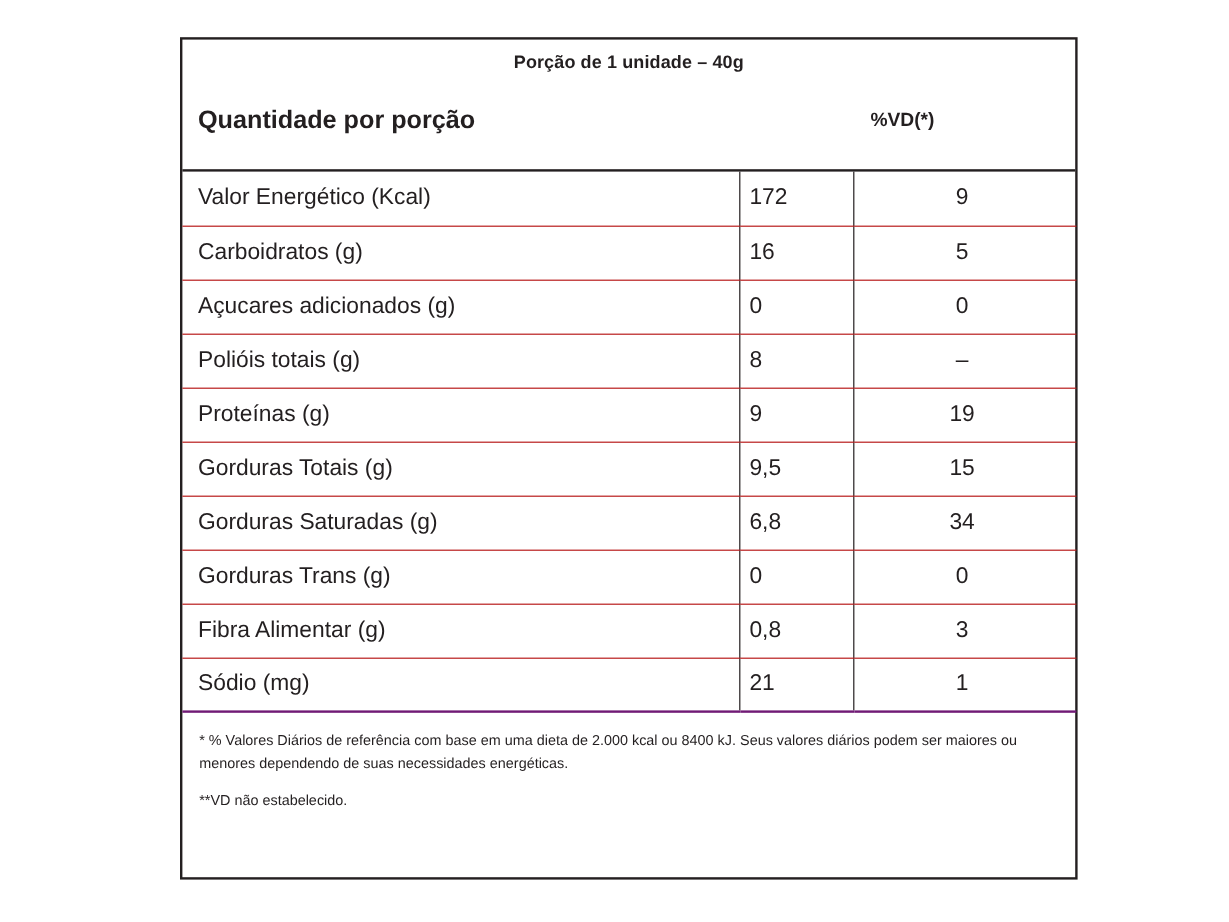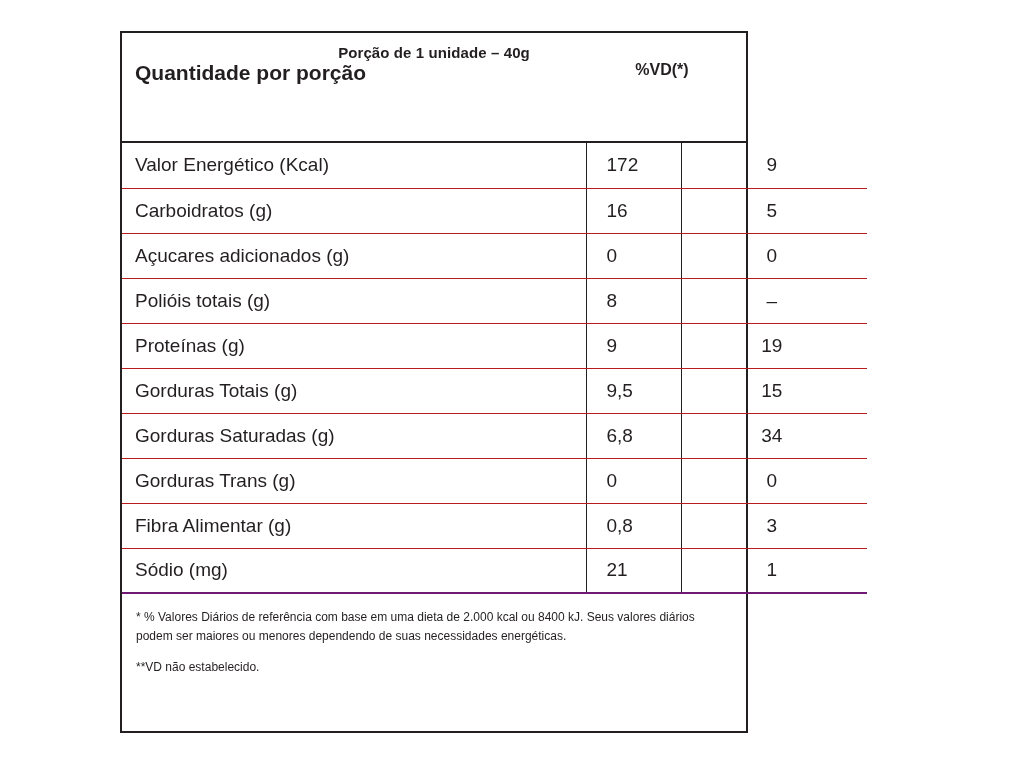--- a/index.html
+++ b/index.html
@@ -16,41 +16,41 @@
   #page {
     position: relative;
     width: 1024px;
     height: 768px;
     background: #ffffff;
     box-sizing: border-box;
   }
 
   .panel {
     position: absolute;
-    left: 120px;
+    left: 150px;
     top: 31px;
-    width: 628px;
+    width: 748px;
     height: 702px;
     border: 2px solid #231f20;
     box-sizing: border-box;
     background: #ffffff;
   }
 
   .serving {
     text-align: center;
     font-size: 15px;
     font-weight: bold;
     letter-spacing: 0.1px;
     padding: 11px 0 0 0;
     color: #231f20;
   }
 
   .header-row {
     display: flex;
-    align-items: flex-start;
+    align-items: center;
     height: 82px;
     border-bottom: 2px solid #231f20;
     box-sizing: border-box;
   }
 
   .header-title {
     flex: 0 0 464px;
     padding-left: 13px;
     font-size: 21px;
     font-weight: bold;
@@ -90,21 +90,21 @@
   }
 
   .col-name {
     width: 464px;
     padding-left: 13px;
     border-right: 1px solid #231f20;
   }
 
   .col-qty {
     width: 95px;
-    padding-left: 20px;
+    padding-left: 8px;
     border-right: 1px solid #231f20;
   }
 
   .col-vd {
     width: 186px;
     text-align: center;
     padding-right: 6px;
   }
 
   .footnotes {

